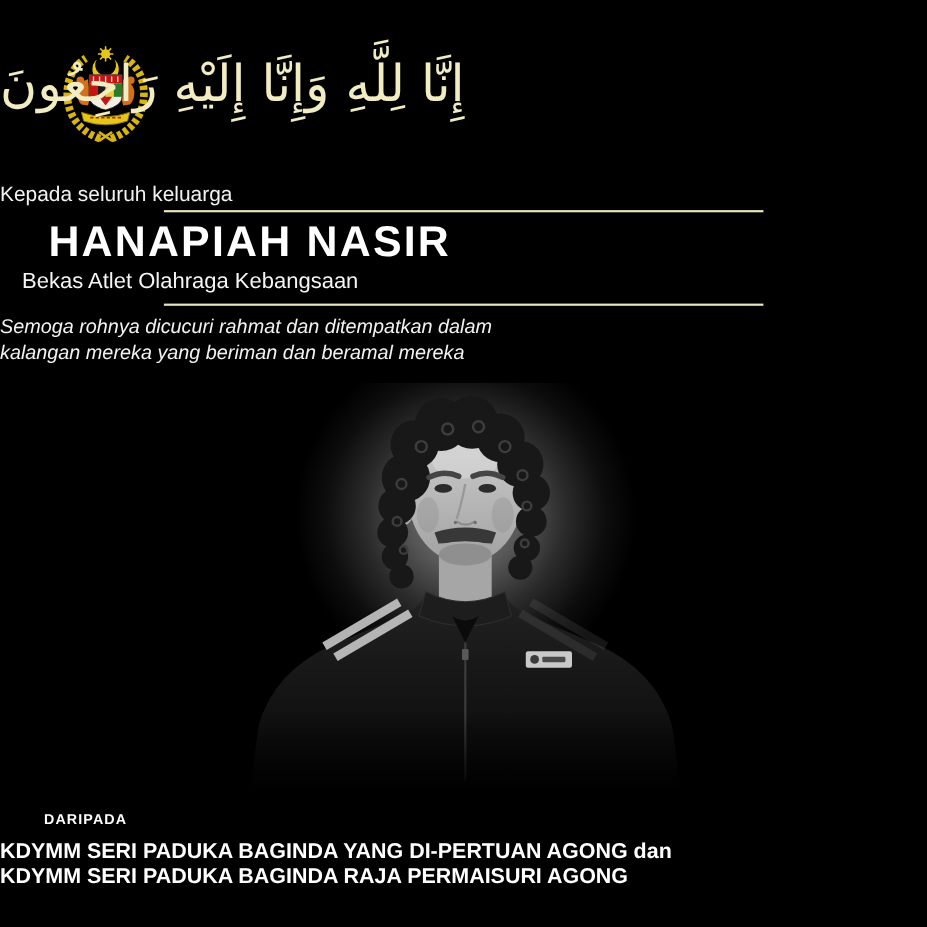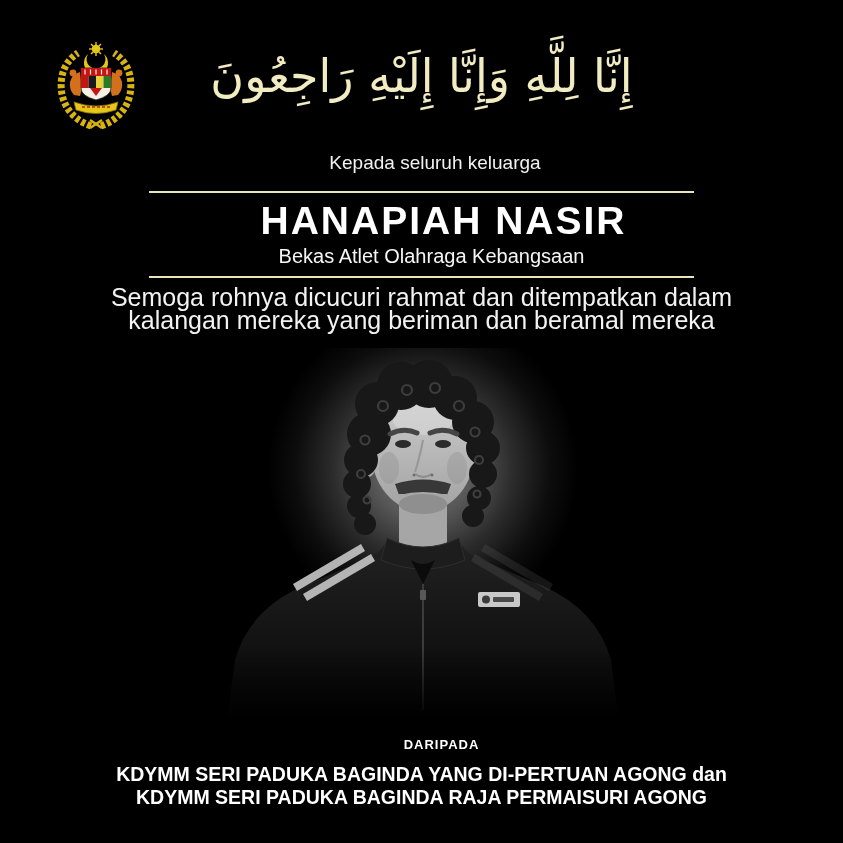--- a/index.html
+++ b/index.html
@@ -2,37 +2,37 @@
 <html><head>
 <meta charset="utf-8">
 <style>
   html,body{margin:0;padding:0;background:#000;}
   .poster{
     position:relative;width:843px;height:843px;margin:0 auto;
     background:#000;overflow:hidden;
     font-family:"Liberation Sans","DejaVu Sans",sans-serif;
     color:#fff;
   }
-  .abs{position:absolute;left:0;right:0;text-align:center;}
+  .abs{position:absolute;left:0;right:0;text-align:left;}
   .crest{position:absolute;left:50px;top:40px;width:92px;height:92px;}
   .calligraphy{
     top:26px;
     font-family:"DejaVu Sans",sans-serif;
     font-size:46px;line-height:100px;
     color:#f2ecc2;
     direction:rtl;
   }
   .takziah{top:139px;font-size:27px;font-weight:500;letter-spacing:4px;color:#fafafa;}
-  .kepada{top:152px;font-size:19px;font-weight:400;color:#f2f2f2;padding-left:27px;}
+  .kepada{top:167px;font-size:19px;font-weight:400;color:#f2f2f2;}
   .rule{position:absolute;left:149px;width:545px;height:2px;background:#ebe5bc;}
   .rule1{top:191px;}
   .rule2{top:276px;}
   .deceased-name{top:199px;font-size:39px;font-weight:700;letter-spacing:2px;color:#ffffff;margin-left:44px;}
   .deceased-role{top:245px;font-size:20px;font-weight:500;color:#f5f5f5;padding-left:20px;}
-  .prayer{top:286px;font-size:25px;line-height:22.5px;font-weight:400;color:#f2f2f2;}
+  .prayer{top:286px;font-size:18px;line-height:22.5px;font-weight:400;color:#f2f2f2;font-style:italic;}
   .photo{position:absolute;left:211px;top:348px;width:424px;height:372px;}
   .daripada{top:737px;font-size:13px;font-weight:700;letter-spacing:1px;color:#fff;padding-left:40px;}
   .from-lines{top:763px;font-size:19.5px;line-height:22.5px;font-weight:700;color:#fff;}
 </style>
 </head>
 <body>
 
 <div class="poster">
 
   <div class="crest">

